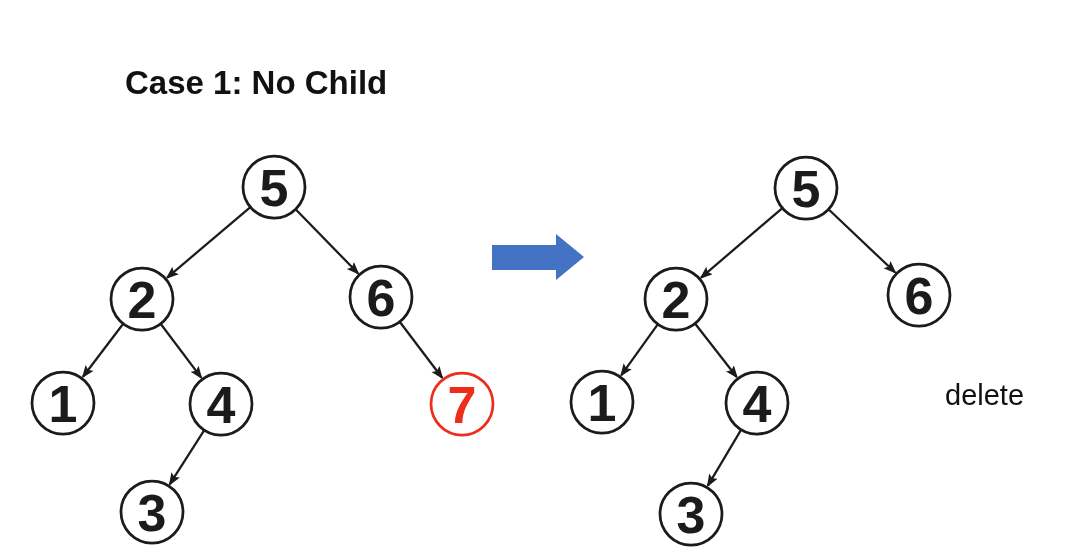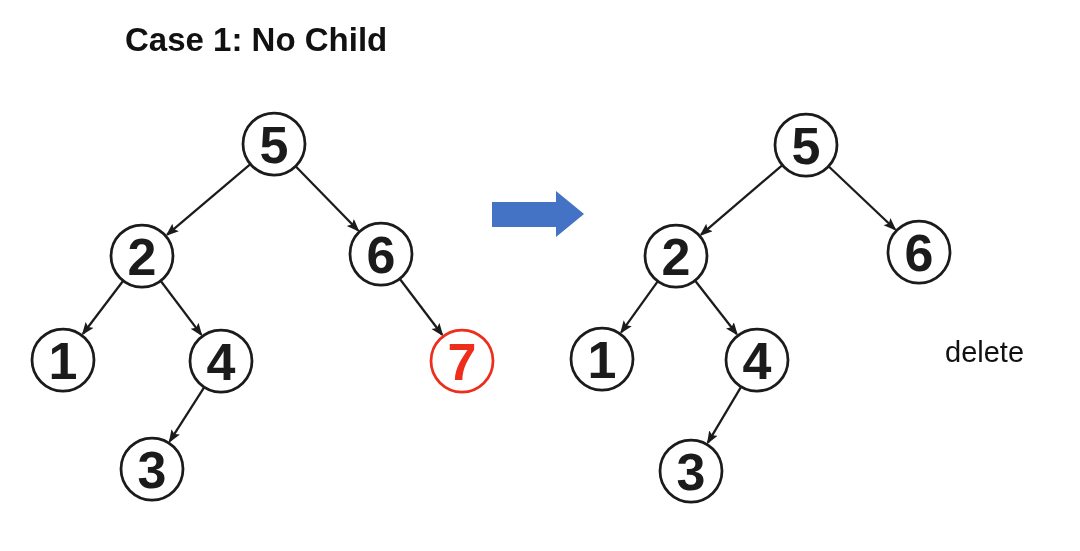--- a/index.html
+++ b/index.html
@@ -7,21 +7,21 @@
     --node-stroke: #1b1b1b;
     --node-fill: #ffffff;
     --node-text: #1b1b1b;
     --edge: #1b1b1b;
     --highlight: #ee2e1d;
     --transform-arrow: #4472c4;
     --title-text: #111111;
   }
   * { margin: 0; padding: 0; box-sizing: border-box; }
   html, body { width: 1080px; height: 551px; background: var(--background); overflow: hidden; }
-  .canvas { position: relative; width: 1080px; height: 427px; background: var(--background); }
+  .canvas { position: relative; width: 1080px; height: 427px; background: var(--background); margin-top: 43px; }
   svg.diagram { display: block; width: 1080px; height: 551px; }
   .title {
     font-family: "Liberation Sans", sans-serif;
     font-size: 33px;
     font-weight: 600;
     fill: var(--title-text);
   }
   .delete-label {
     font-family: "Liberation Sans", sans-serif;
     font-size: 29px;

